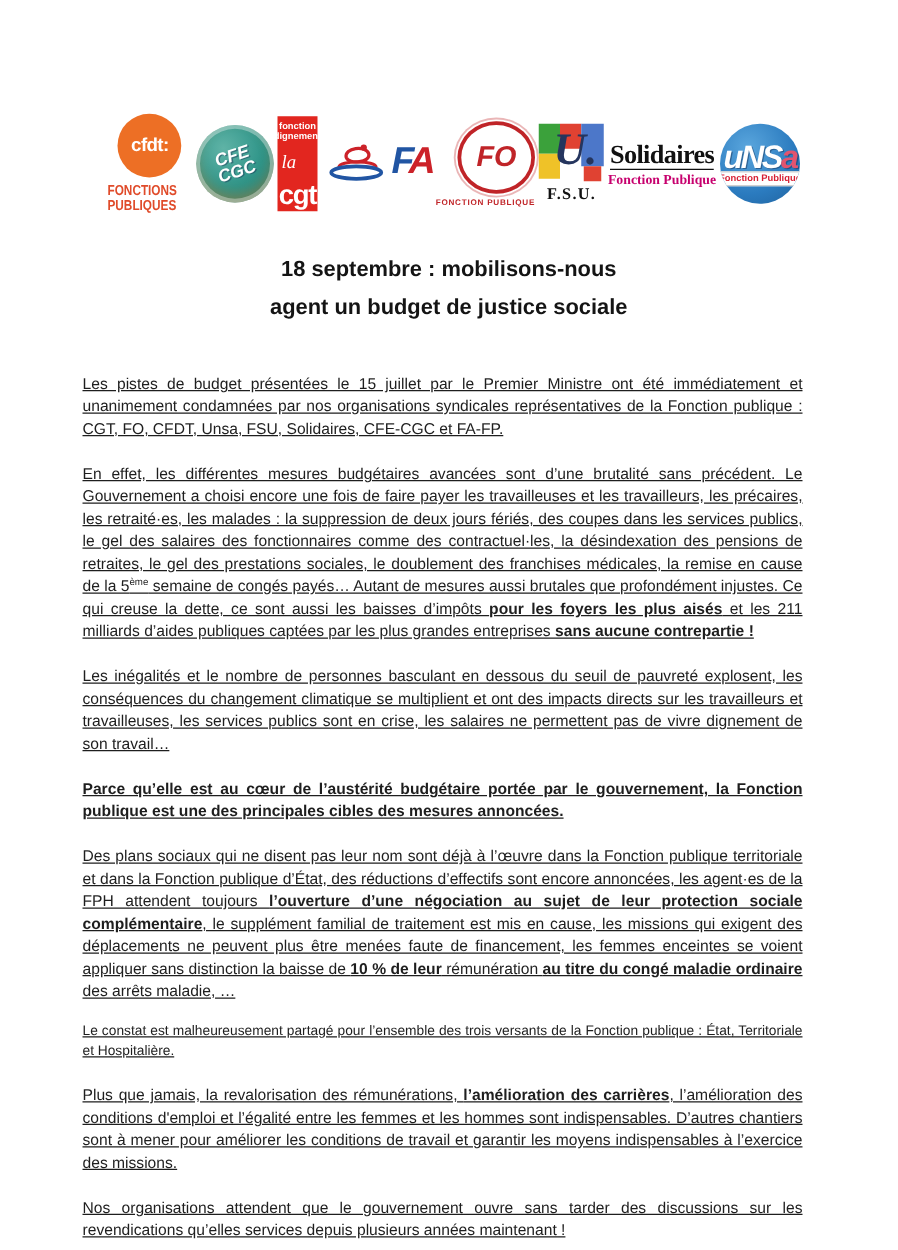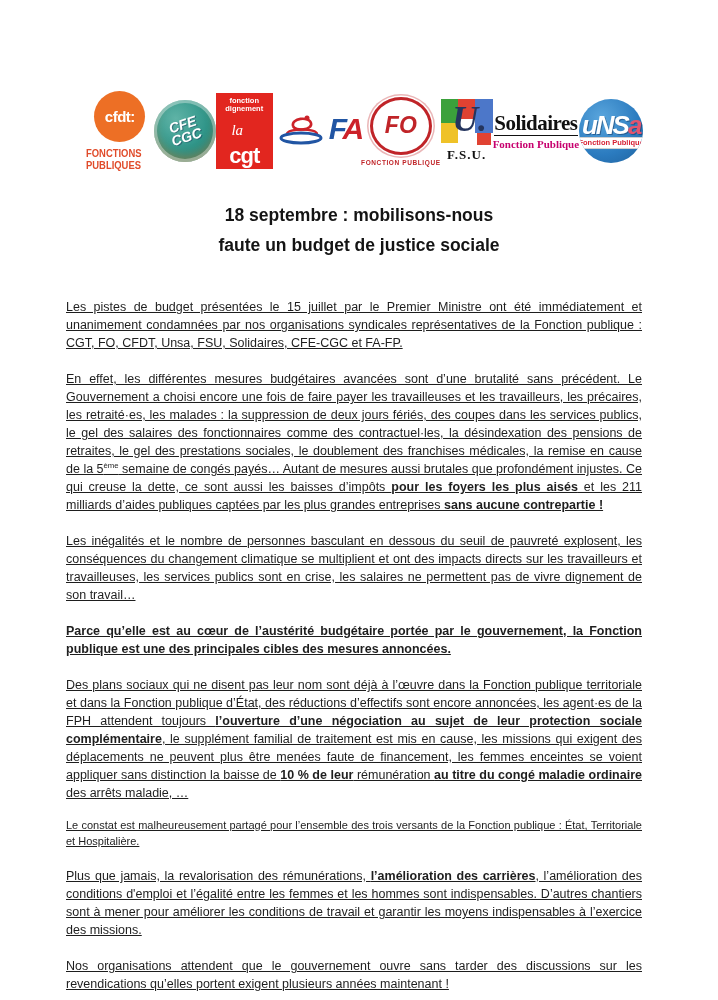--- a/index.html
+++ b/index.html
@@ -32,36 +32,36 @@
     background:radial-gradient(circle at 35% 30%, #5FB3A6 0%, #2E9488 55%, #22756C 100%);
     box-shadow: inset 0 0 0 3px rgba(255,255,255,0.35), inset 0 -6px 10px rgba(200,120,40,0.45);
     display:flex; align-items:center; justify-content:center; overflow:hidden;
   }
   .cfecgc-text { transform:rotate(-18deg); text-align:center; color:#fff;
     font-weight:bold; font-style:italic; font-size:14px; line-height:13px;
     text-shadow:1px 1px 0 rgba(30,60,90,0.5); }
 
   
   .cgt-box {
-    width:57px; height:76px; background:#E2261F; color:#fff;
+    width:32px; height:76px; background:#E2261F; color:#fff;
     display:flex; flex-direction:column; align-items:center; justify-content:space-between;
     padding:4px 2px 3px; box-sizing:border-box;
   }
   .cgt-top { font-weight:bold; font-size:7.5px; line-height:8px; text-align:center; }
   .cgt-la { font-style:italic; font-family:"Liberation Serif", serif; font-size:15px; line-height:10px; margin-left:-14px; }
   .cgt-main { font-weight:bold; font-size:22px; line-height:20px; letter-spacing:-1px; }
 
   
   .fa-logo { flex-direction:row; display:flex; align-items:center; gap:0; }
   .fa-letters { font-weight:bold; font-style:italic; font-size:30px; line-height:28px; letter-spacing:-3px; margin-top:-4px; }
   .fa-f { color:#2155A3; }
   .fa-a { color:#CC2229; }
 
   
-  .fo-logo { flex-direction:column; display:flex; align-items:center; }
+  .fo-logo { flex-direction:column; display:flex; align-items:flex-end; }
   .fo-ring {
     width:56px; height:52px; border-radius:50%;
     border:3px solid #C02428; box-shadow:0 0 0 1.5px #fff, 0 0 0 3px #C0242855;
     display:flex; align-items:center; justify-content:center;
   }
   .fo-text { color:#C02428; font-weight:bold; font-style:italic; font-size:23px; }
   .fo-sub { color:#C02428; font-size:6.5px; font-weight:bold; letter-spacing:0.6px; margin-top:4px; }
 
   
   .fsu-logo { flex-direction:column; display:flex; align-items:center; }
@@ -196,27 +196,27 @@
       <div class="unsa-circle">
         <span class="unsa-letters"><span>uNS</span><span class="unsa-a">a</span></span>
         <div class="unsa-banner">Fonction Publique</div>
       </div>
     </div>
 
   </div>
 
   <div class="title">
     <div>18 septembre : mobilisons-nous</div>
-    <div>faute un budget de justice sociale</div>
+    <div>agent un budget de justice sociale</div>
   </div>
 
   <div class="doc-body">
     <p class="body-text"><span>Les pistes de budget présentées le 15 juillet par le Premier Ministre ont été immédiatement et unanimement condamnées par nos organisations syndicales représentatives de la Fonction publique : CGT, FO, CFDT, Unsa, FSU, Solidaires, CFE-CGC et FA-FP.</span></p>
     <p class="body-text"><span>En effet, les différentes mesures budgétaires avancées sont d’une brutalité sans précédent. Le Gouvernement a choisi encore une fois de faire payer les travailleuses et les travailleurs, les précaires, les retraité·es, les malades : la suppression de deux jours fériés, des coupes dans les services publics, le gel des salaires des fonctionnaires comme des contractuel·les, la désindexation des pensions de retraites, le gel des prestations sociales, le doublement des franchises médicales, la remise en cause de la 5</span><sup>ème</sup><span> semaine de congés payés… Autant de mesures aussi brutales que profondément injustes. Ce qui creuse la dette, ce sont aussi les baisses d’impôts </span><span class="seg-bold">pour les foyers les plus aisés</span><span> et les 211 milliards d’aides publiques captées par les plus grandes entreprises </span><span class="seg-bold">sans aucune contrepartie !</span></p>
     <p class="body-text"><span>Les inégalités et le nombre de personnes basculant en dessous du seuil de pauvreté explosent, les conséquences du changement climatique se multiplient et ont des impacts directs sur les travailleurs et travailleuses, les services publics sont en crise, les salaires ne permettent pas de vivre dignement de son travail…</span></p>
     <p class="body-text"><span class="seg-bold">Parce qu’elle est au cœur de l’austérité budgétaire portée par le gouvernement, la Fonction publique est une des principales cibles des mesures annoncées.</span></p>
     <p class="body-text tight"><span>Des plans sociaux qui ne disent pas leur nom sont déjà à l’œuvre dans la Fonction publique territoriale et dans la Fonction publique d’État, des réductions d’effectifs sont encore annoncées, les agent·es de la FPH attendent toujours </span><span class="seg-bold">l’ouverture d’une négociation au sujet de leur protection sociale complémentaire</span><span>, le supplément familial de traitement est mis en cause, les missions qui exigent des déplacements ne peuvent plus être menées faute de financement, les femmes enceintes se voient appliquer sans distinction la baisse de </span><span class="seg-bold">10 % de leur</span><span> rémunération </span><span class="seg-bold">au titre du congé maladie ordinaire</span><span> des arrêts maladie, …</span></p>
     <p class="small-note"><span>Le constat est malheureusement partagé pour l’ensemble des trois versants de la Fonction publique : État, Territoriale et Hospitalière.</span></p>
     <p class="body-text"><span>Plus que jamais, la revalorisation des rémunérations, </span><span class="seg-bold">l’amélioration des carrières</span><span>, l’amélioration des conditions d'emploi et l’égalité entre les femmes et les hommes sont indispensables. D’autres chantiers sont à mener pour améliorer les conditions de travail et garantir les moyens indispensables à l’exercice des missions.</span></p>
-    <p class="body-text"><span>Nos organisations attendent que le gouvernement ouvre sans tarder des discussions sur les revendications qu’elles portent exigent plusieurs années maintenant !</span></p>
+    <p class="body-text"><span>Nos organisations attendent que le gouvernement ouvre sans tarder des discussions sur les revendications qu’elles services depuis plusieurs années maintenant !</span></p>
   </div>
 
 </div>
 
 </body></html>

